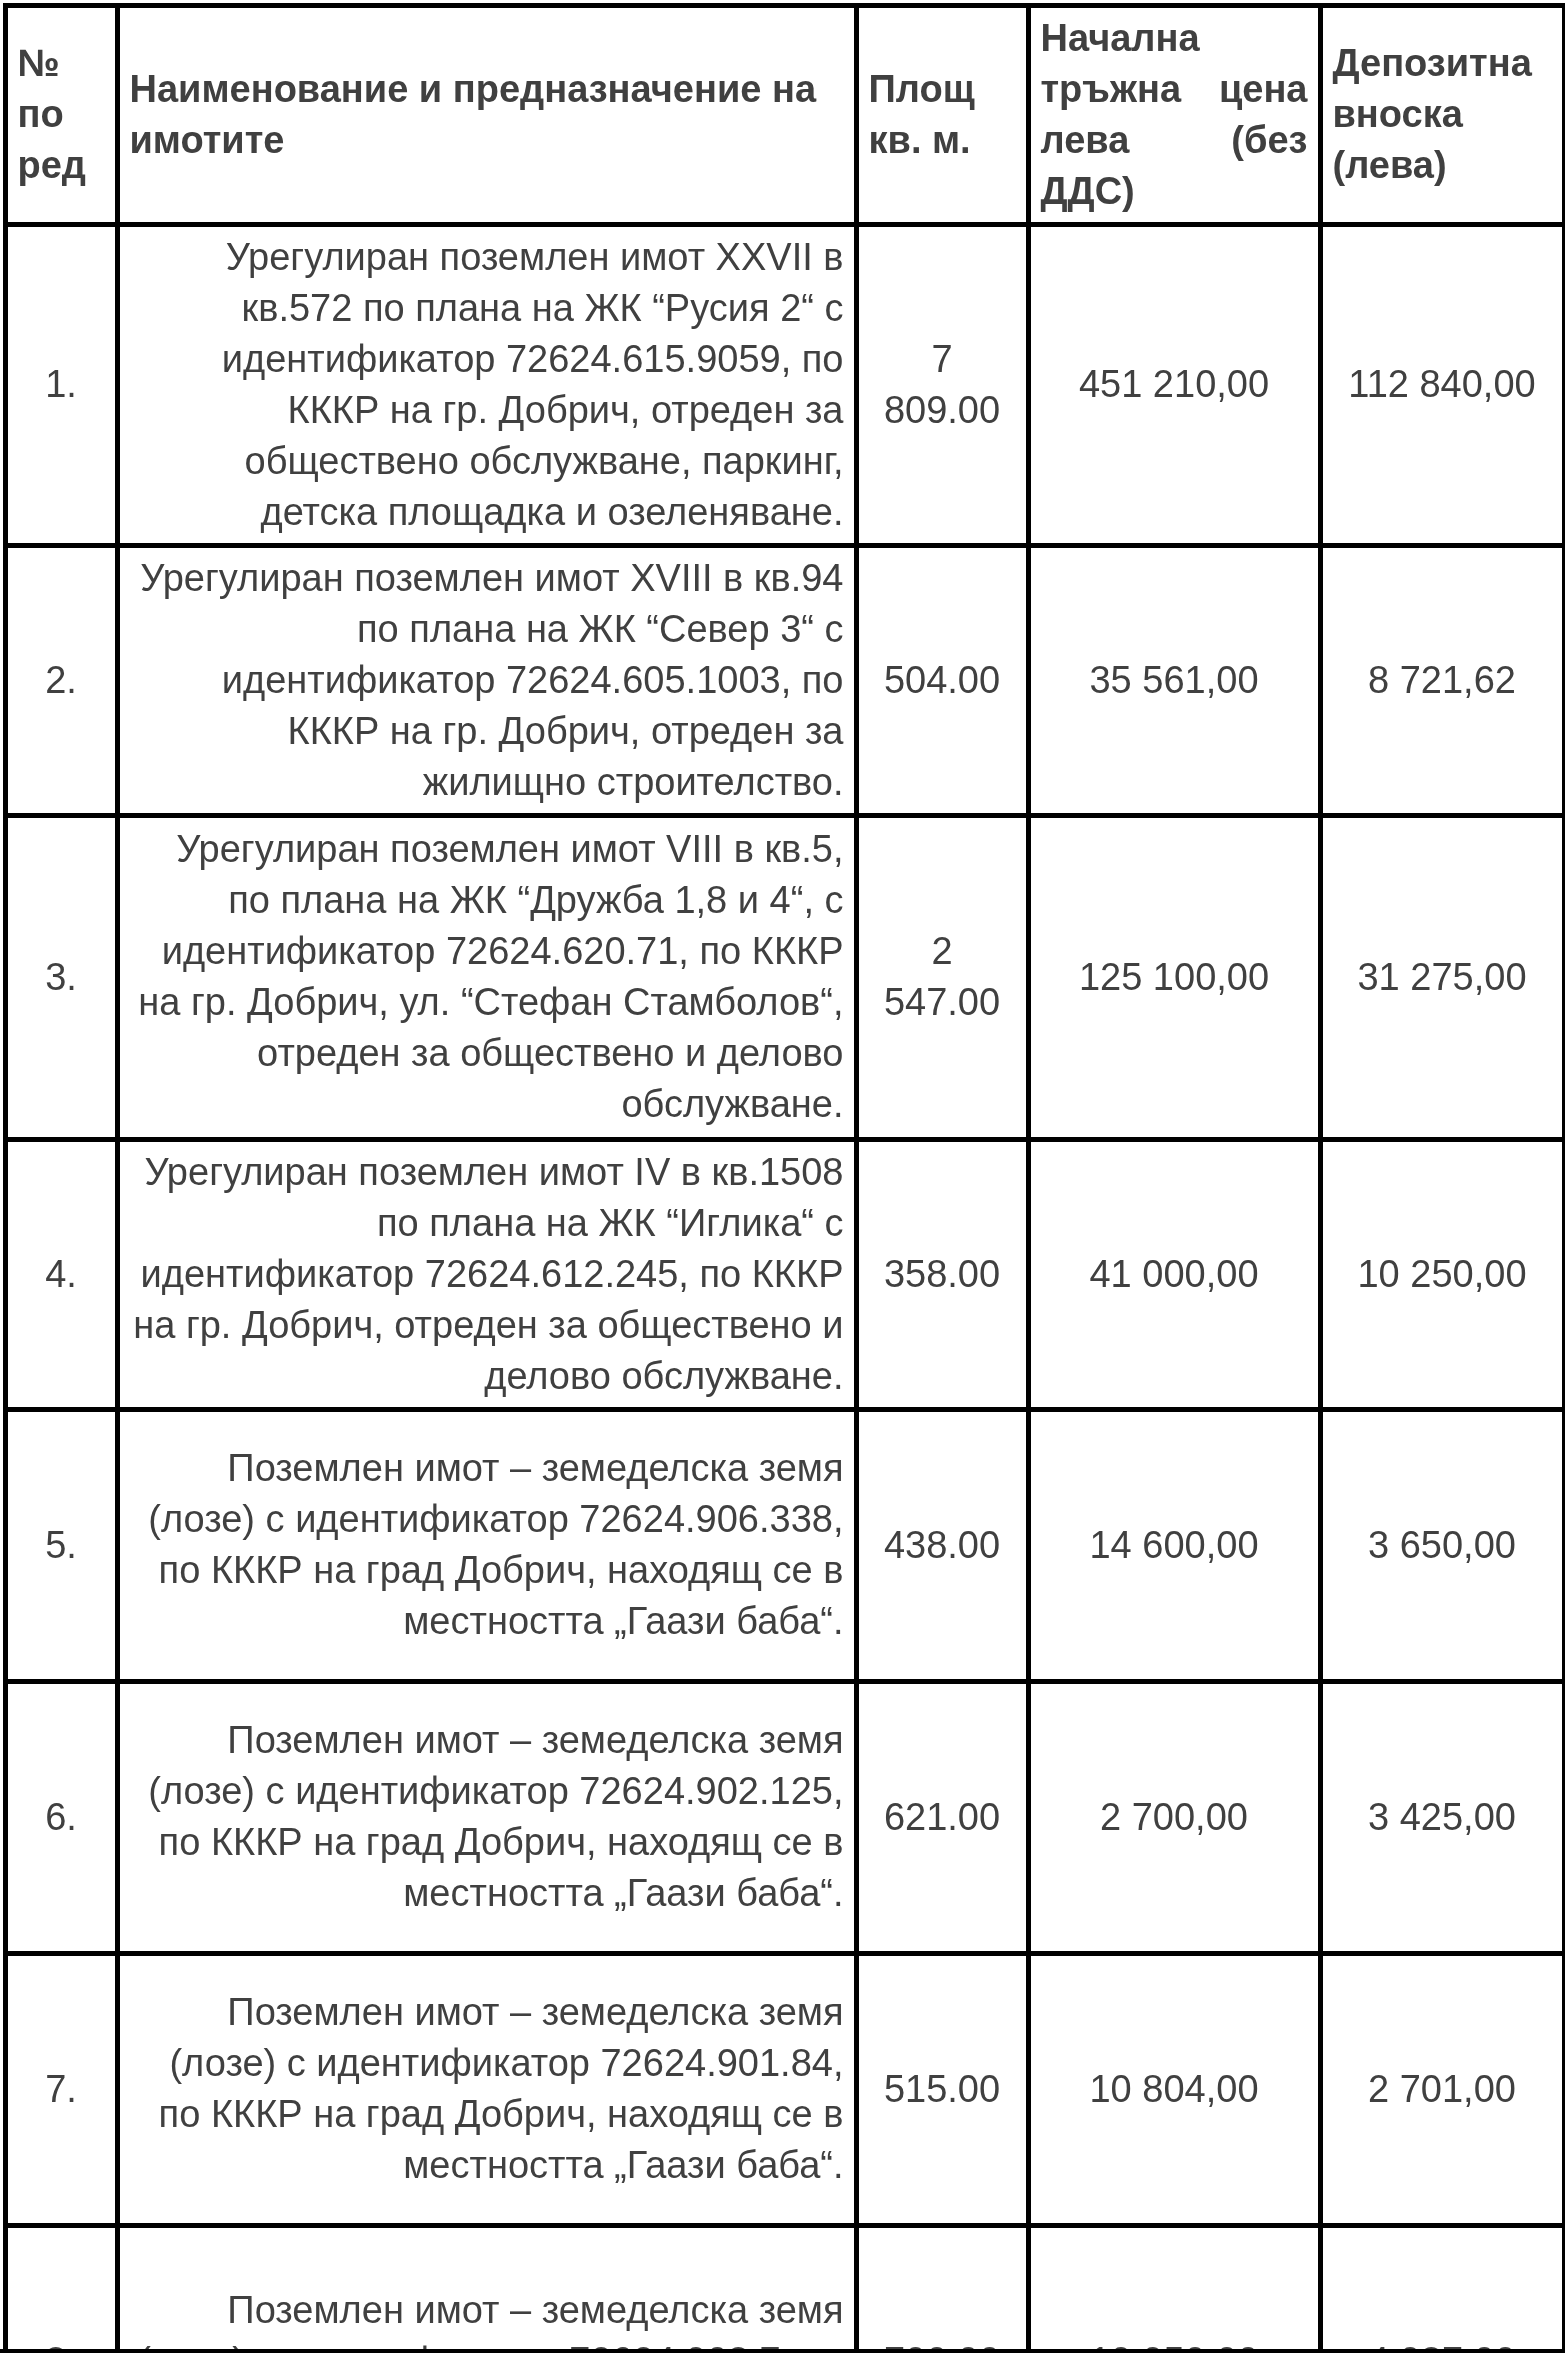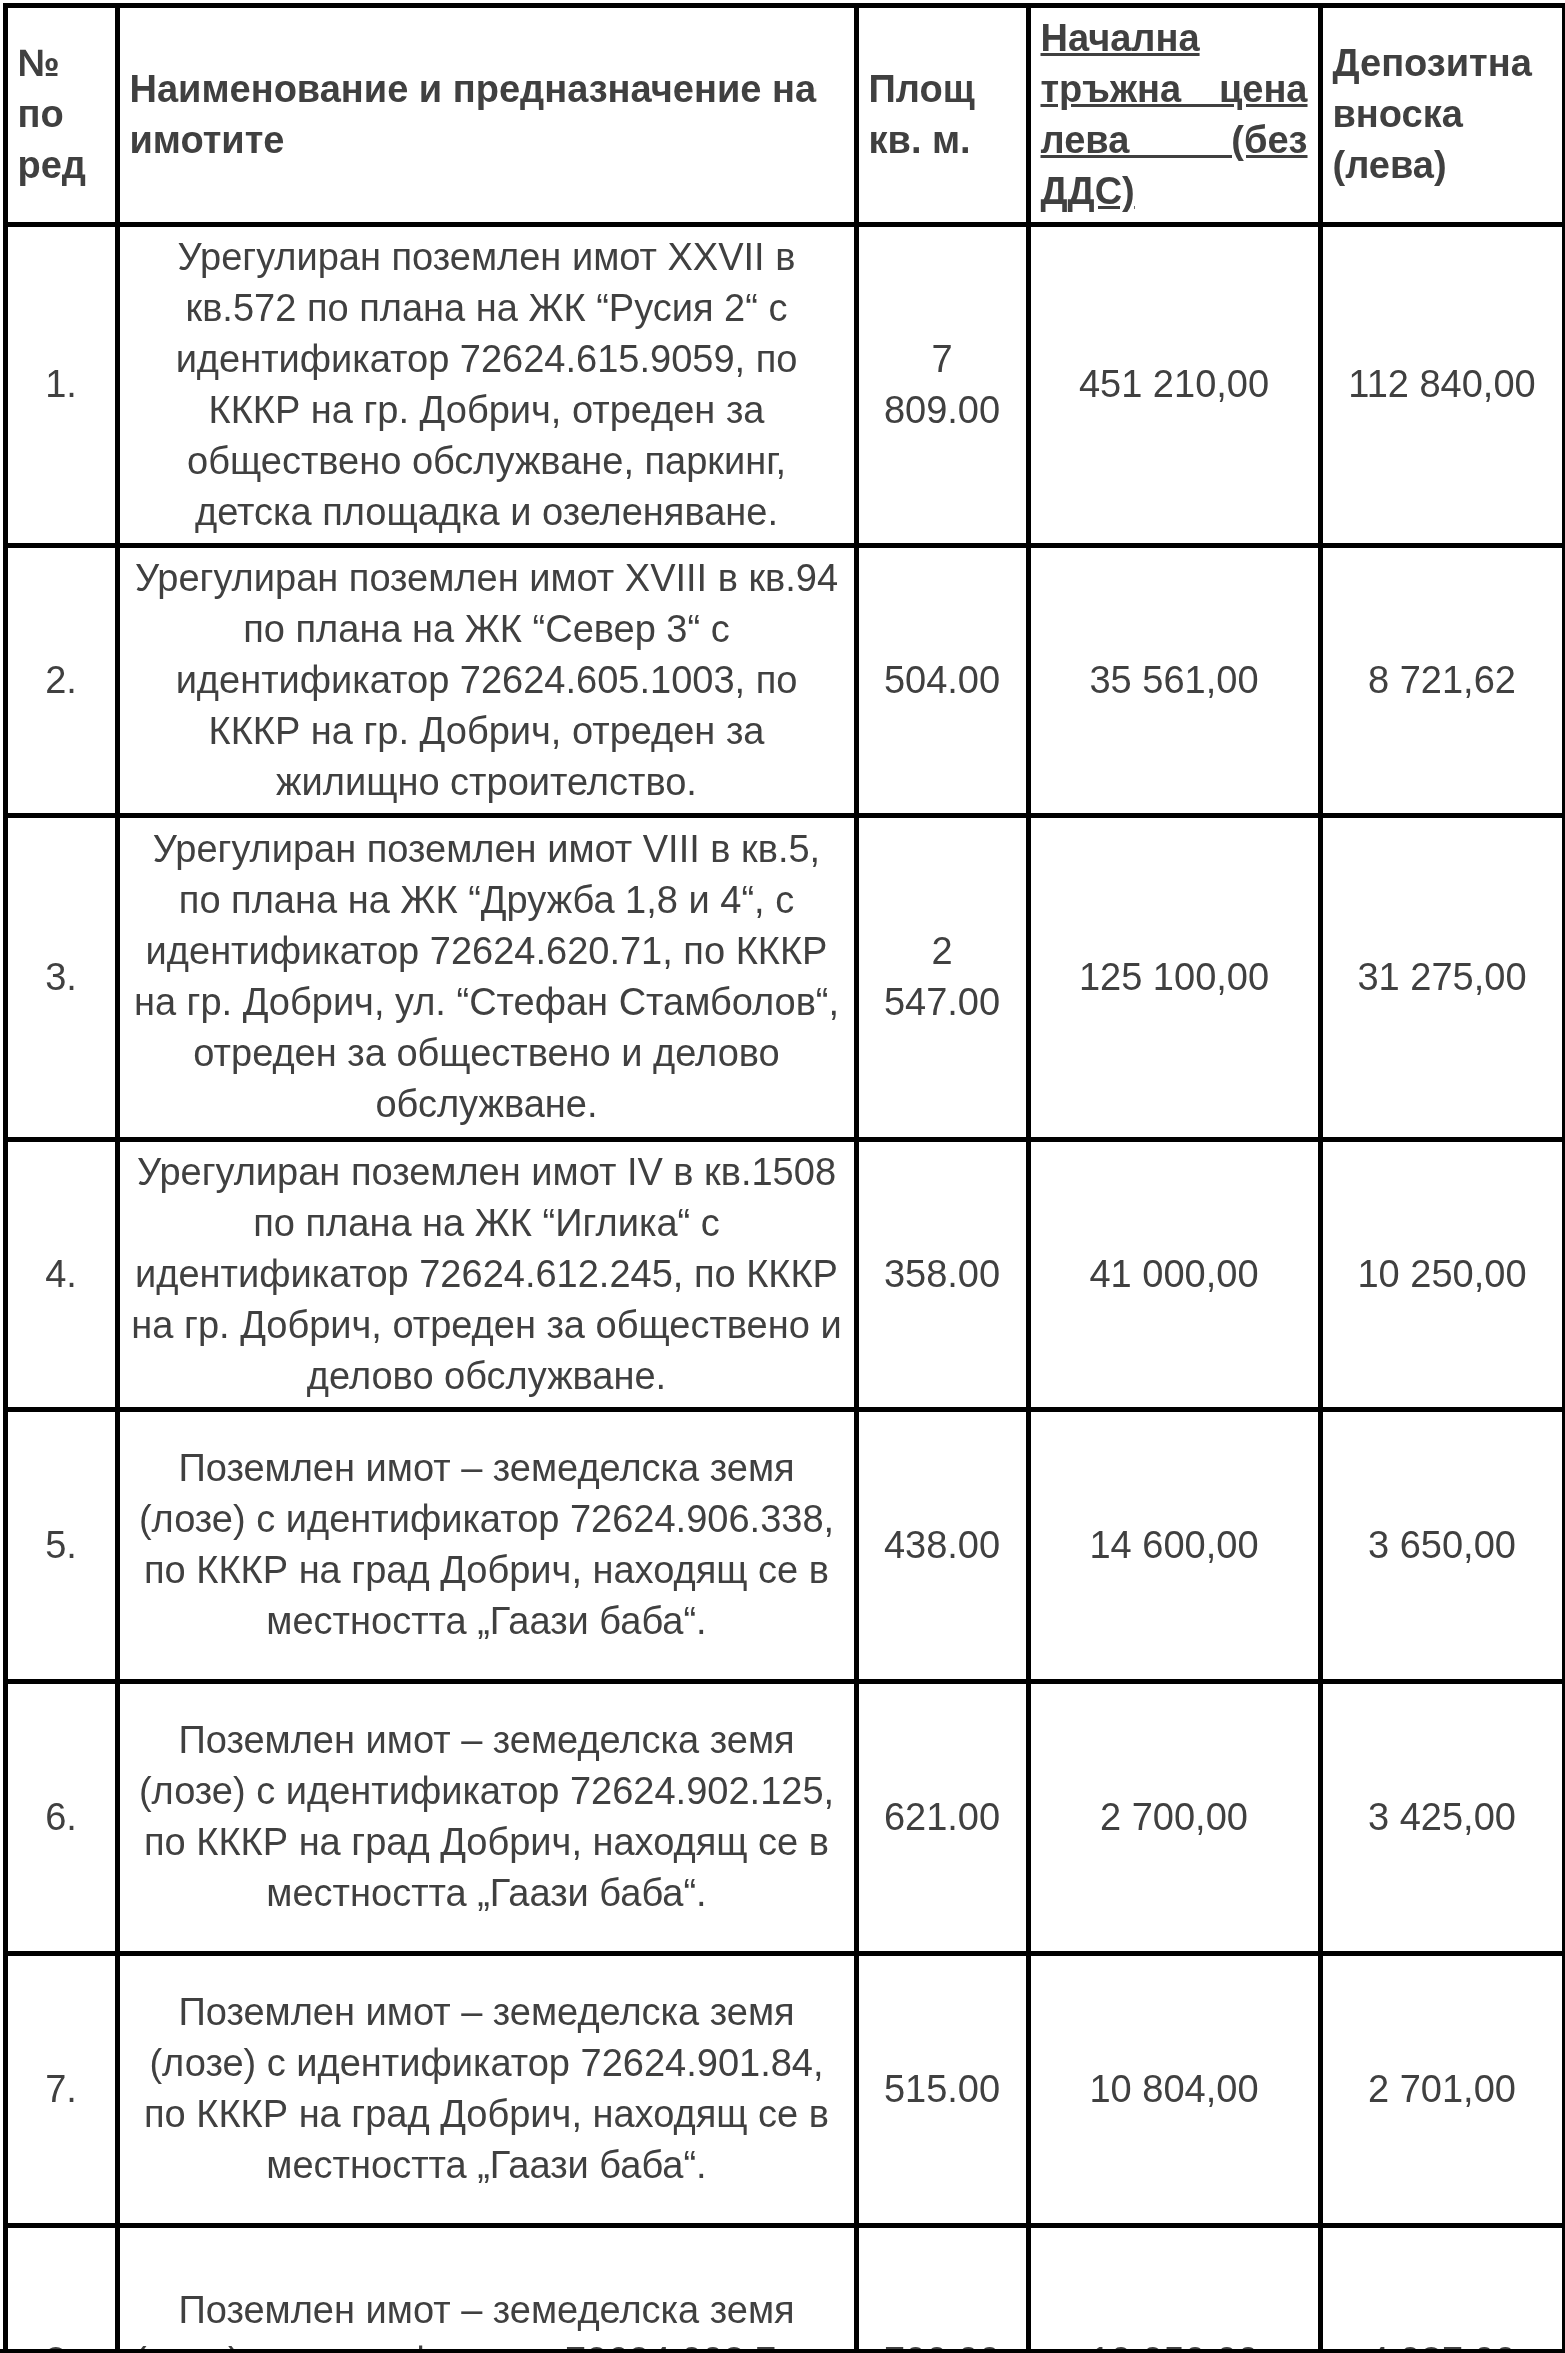--- a/index.html
+++ b/index.html
@@ -28,32 +28,32 @@
     font-size:38px;
     line-height:51px;
     padding:5px 10px;
     overflow:hidden;
     word-wrap:break-word;
   }
   th{
     font-weight:bold;
     text-align:left;
   }
-  th.h-price{text-align:justify;text-justify:inter-word;text-decoration:underline;}
+  th.h-price{text-align:justify;text-justify:inter-word;}
   thead tr{height:217px;}
   tbody tr:nth-child(1){height:315px;}
   tbody tr:nth-child(2){height:256px;}
   tbody tr:nth-child(3){height:324px;}
   tbody tr:nth-child(4){height:263px;}
   tbody tr:nth-child(5){height:272px;}
   tbody tr:nth-child(6){height:272px;}
   tbody tr:nth-child(7){height:272px;}
   tbody tr:nth-child(8){height:273px;}
   td.cell-num{text-align:center;}
-  td.cell-desc{text-align:center;}
+  td.cell-desc{text-align:right;}
   td.cell-area,td.cell-price,td.cell-dep{text-align:center;}
   .bottom-edge{
     position:absolute;
     left:0;bottom:0;
     width:1565px;height:5px;
     background:#000000;
   }
 </style>
 </head>
 <body>

